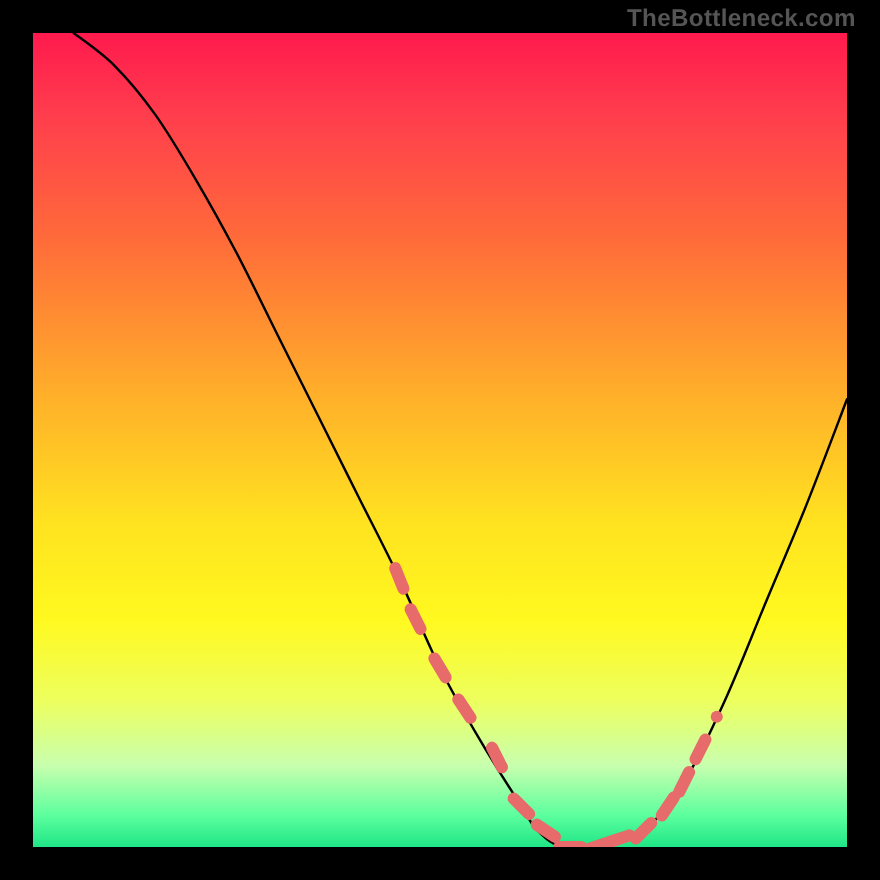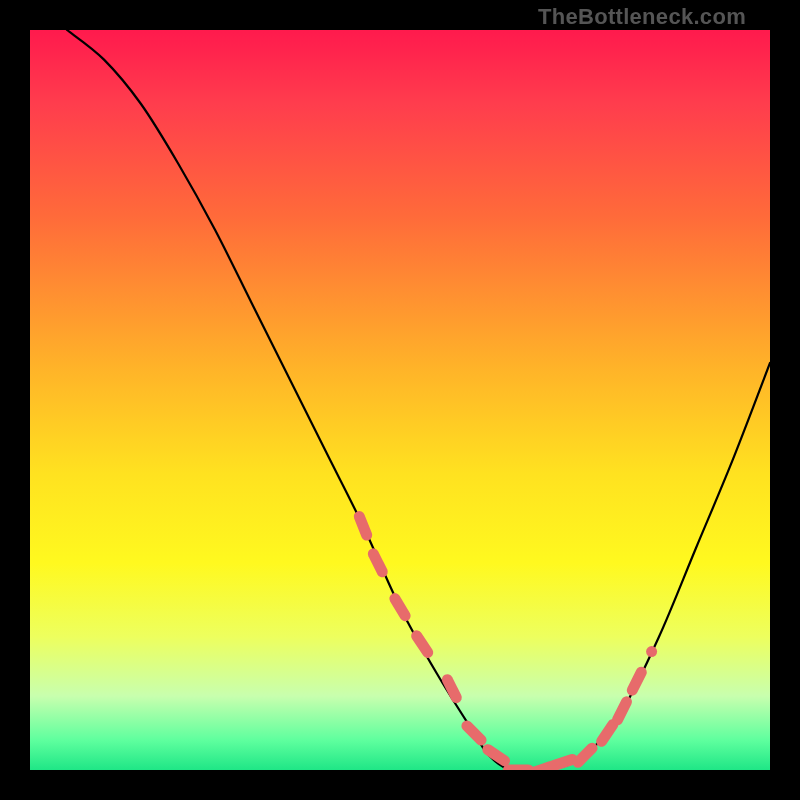--- a/index.html
+++ b/index.html
@@ -9,20 +9,21 @@
     width: 800px;
     height: 800px;
     overflow: hidden;
     font-family: Arial, Helvetica, sans-serif;
   }
   .frame {
     position: relative;
     width: 756px;
     height: 800px;
     background: #000;
+    padding-left: 32px;
   }
   .watermark {
     position: absolute;
     top: 4px;
     right: 10px;
     color: #555;
     font-size: 22px;
     font-weight: 600;
     letter-spacing: 0.3px;
     z-index: 5;

